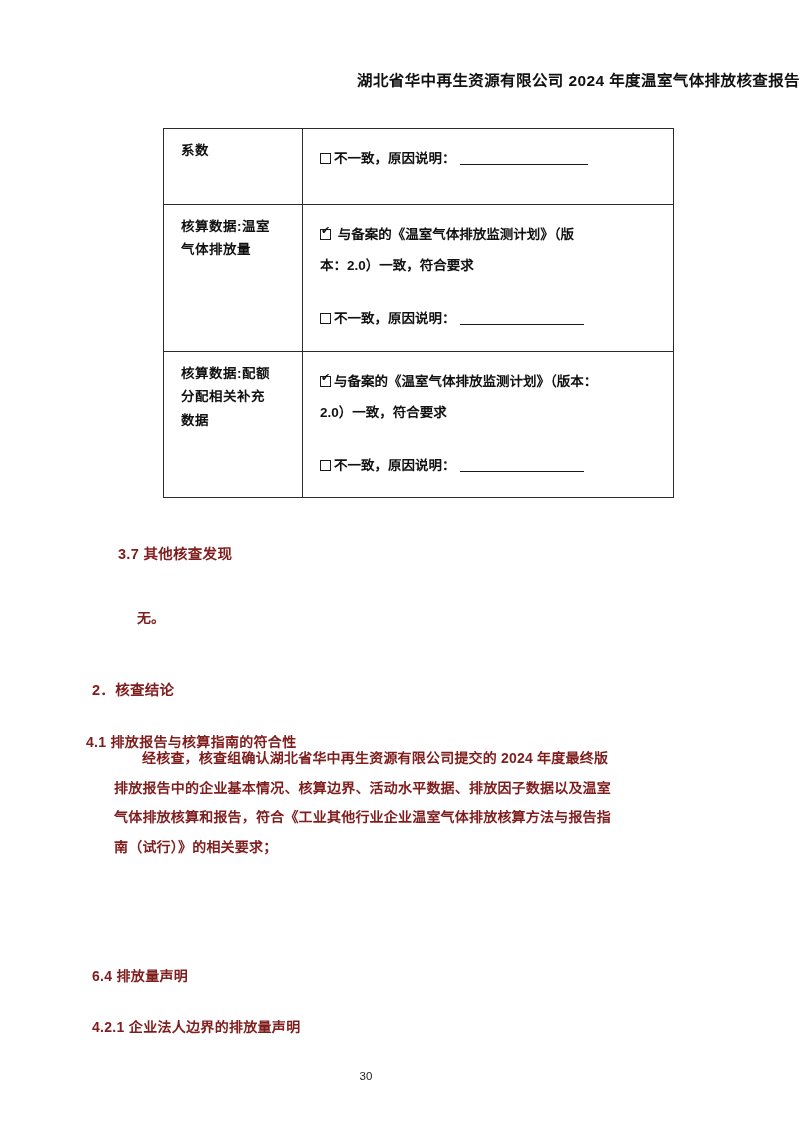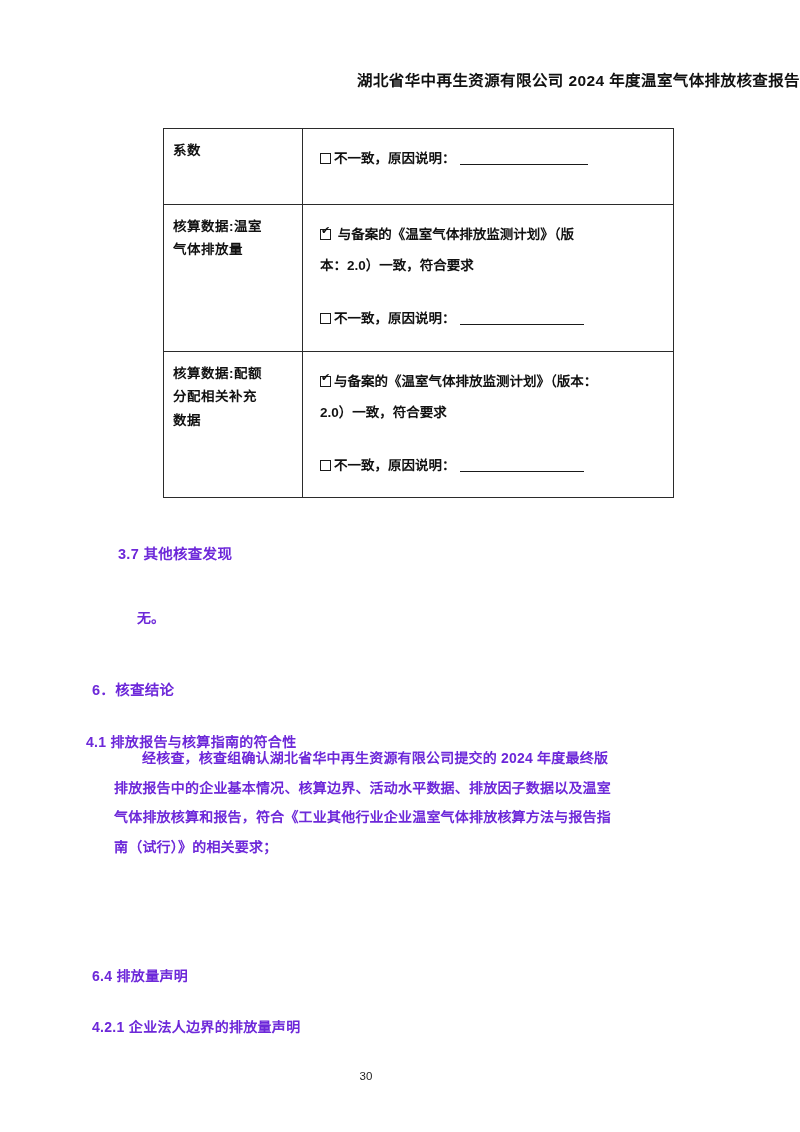--- a/index.html
+++ b/index.html
@@ -47,20 +47,21 @@
     line-height: 1.75;
     font-family: "Liberation Sans", "DejaVu Sans", sans-serif;
     font-weight: bold;
   }
   .col-label {
     width: 120px;
   }
   .col-label .lbl {
     display: block;
     letter-spacing: 0.5px;
+    margin-left: 8px;
   }
   .col-body {
     width: 352px;
     font-weight: bold;
   }
   .row-line {
     display: block;
     margin: 8px;
   }
   .chk {
@@ -95,21 +96,21 @@
     width: 124px;
   }
   .gap-line {
     height: 13px;
   }
 
   
   .blk {
     position: absolute;
     font-family: "Liberation Sans", "DejaVu Sans", sans-serif;
-    color: #6d28d9;
+    color: #7f1d1d;
   }
   .h-sec {
     font-weight: bold;
     font-size: 14.5px;
     letter-spacing: 0.3px;
   }
   .h-sub {
     font-weight: bold;
     font-size: 14px;
     letter-spacing: 0.3px;
@@ -199,21 +200,21 @@
           </div>
         </td>
       </tr>
     </tbody>
   </table>
 
   <div class="blk h-sec" style="top:542px; left:118px;">3.7  其他核查发现</div>
 
   <div class="blk plain" style="top:607px; left:137px;">无。</div>
 
-  <div class="blk h-sec" style="top:678px; left:92px;">6．核查结论</div>
+  <div class="blk h-sec" style="top:678px; left:92px;">2．核查结论</div>
 
   <div class="blk h-sub" style="top:731px; left:86px;">4.1  排放报告与核算指南的符合性</div>
 
   <div class="blk para" style="top:744px; left:92px; width:616px;margin-left:22px;">
     <span class="indent"></span><span>经核查，核查组确认湖北省华中再生资源有限公司提交的 2024 年度最终版</span><br>
     <span>排放报告中的企业基本情况、核算边界、活动水平数据、排放因子数据以及温室</span><br>
     <span>气体排放核算和报告，符合《工业其他行业企业温室气体排放核算方法与报告指</span><br>
     <span>南（试行）》的相关要求；</span>
   </div>
 

